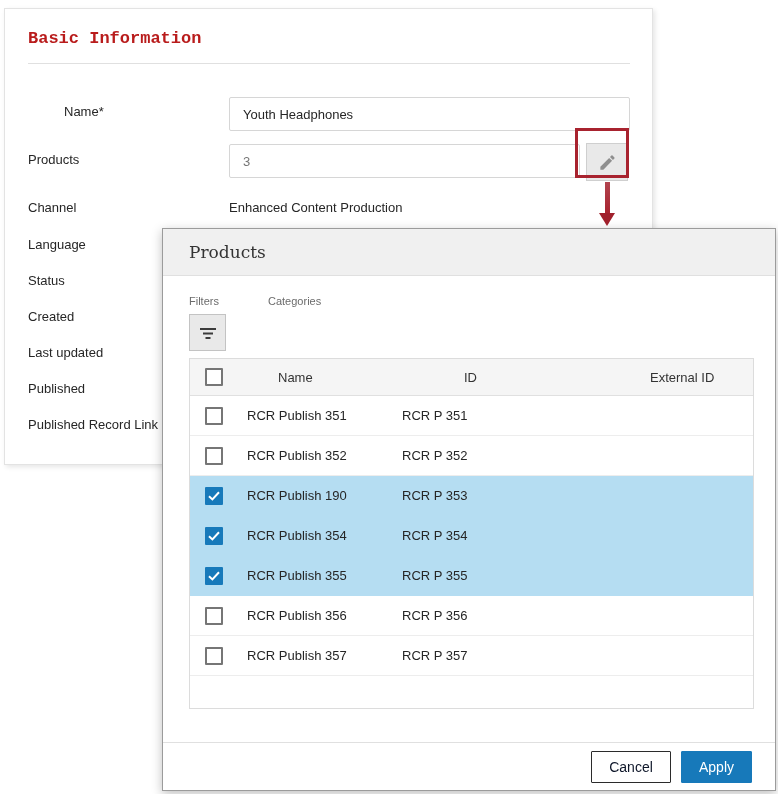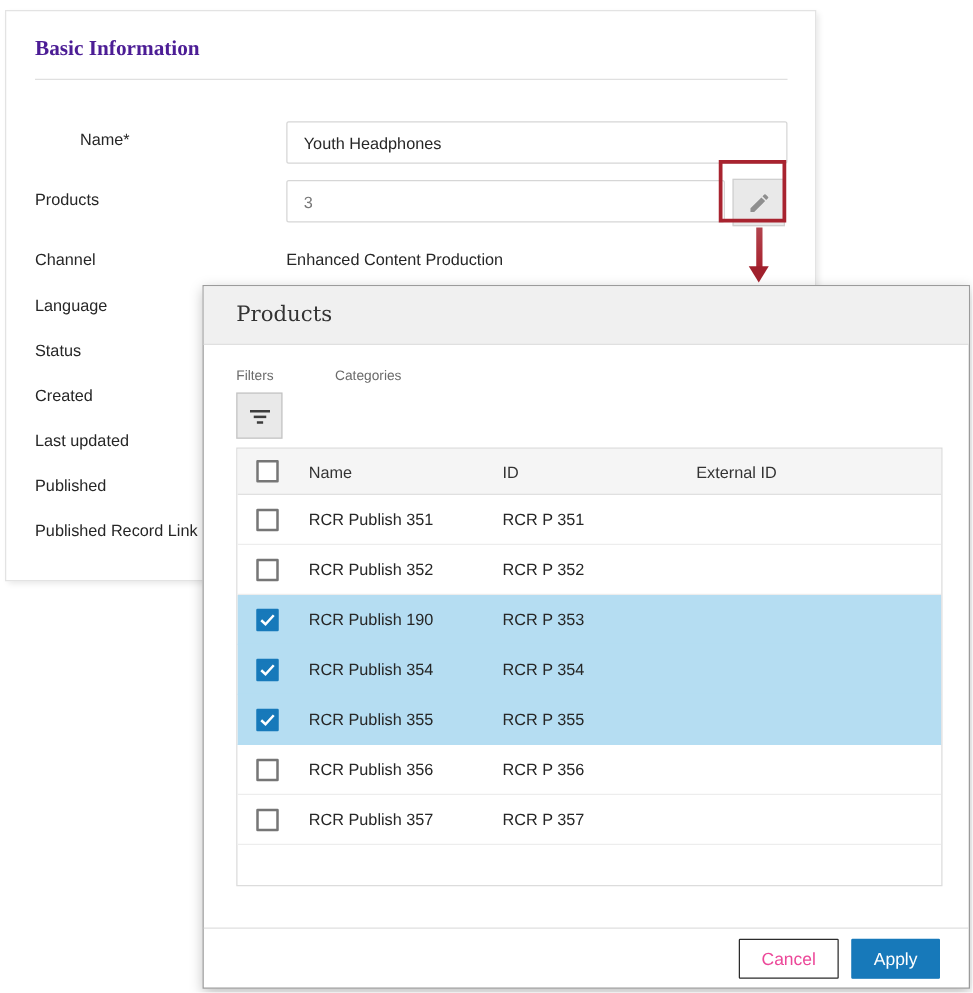--- a/index.html
+++ b/index.html
@@ -17,22 +17,22 @@
   
   .bi-panel {
     position: absolute;
     left: 4px; top: 8px; width: 649px; height: 457px;
     background: #ffffff;
     border: 1px solid #e3e3e3;
     box-shadow: 2px 2px 5px rgba(0,0,0,0.10);
   }
   .bi-title {
     position: absolute; left: 23px; top: 20px;
-    font-family: Liberation Serif, serif;
-    font-size: 17px; color: #4c1d95;
+    font-family: Liberation Mono, monospace;
+    font-size: 17px; color: #b91c1c;
   }
   .bi-divider {
     position: absolute; left: 23px; top: 54px; width: 602px; height: 1px;
     background: #e0e0e0;
   }
   .bi-label { position: absolute; left: 23px; color: #262626; }
   .lbl-name   { top: 95px; margin-left: 36px; }
   .lbl-products { top: 143px; }
   .lbl-channel { top: 191px; }
   .lbl-language { top: 228px; }
@@ -143,20 +143,21 @@
     overflow: hidden;
   }
   .t-header {
     display: grid;
     grid-template-columns: 57px 155px 155px 1fr;
     align-items: center;
     height: 37px;
     background: #f5f5f5;
     border-bottom: 1px solid #e0e0e0;
     color: #333;
+    gap: 31px;
   }
   .t-row {
     display: grid;
     grid-template-columns: 57px 155px 155px 1fr;
     align-items: center;
     height: 40px;
     border-bottom: 1px solid #ededed;
     background: #fff;
     cursor: pointer;
   }
@@ -190,21 +191,21 @@
     height: 32px;
     display: flex; align-items: center; justify-content: center;
     font-size: 14px;
     cursor: pointer;
     border-radius: 1px;
   }
   .btn-cancel {
     width: 80px;
     background: #fff;
     border: 1px solid #2b2b2b;
-    color: #ec4899;
+    color: #0f172a;
   }
   .btn-apply {
     width: 71px;
     background: #1779ba;
     border: 1px solid #1779ba;
     color: #ffffff;
   }
 </style>
 </head>
 <body>

